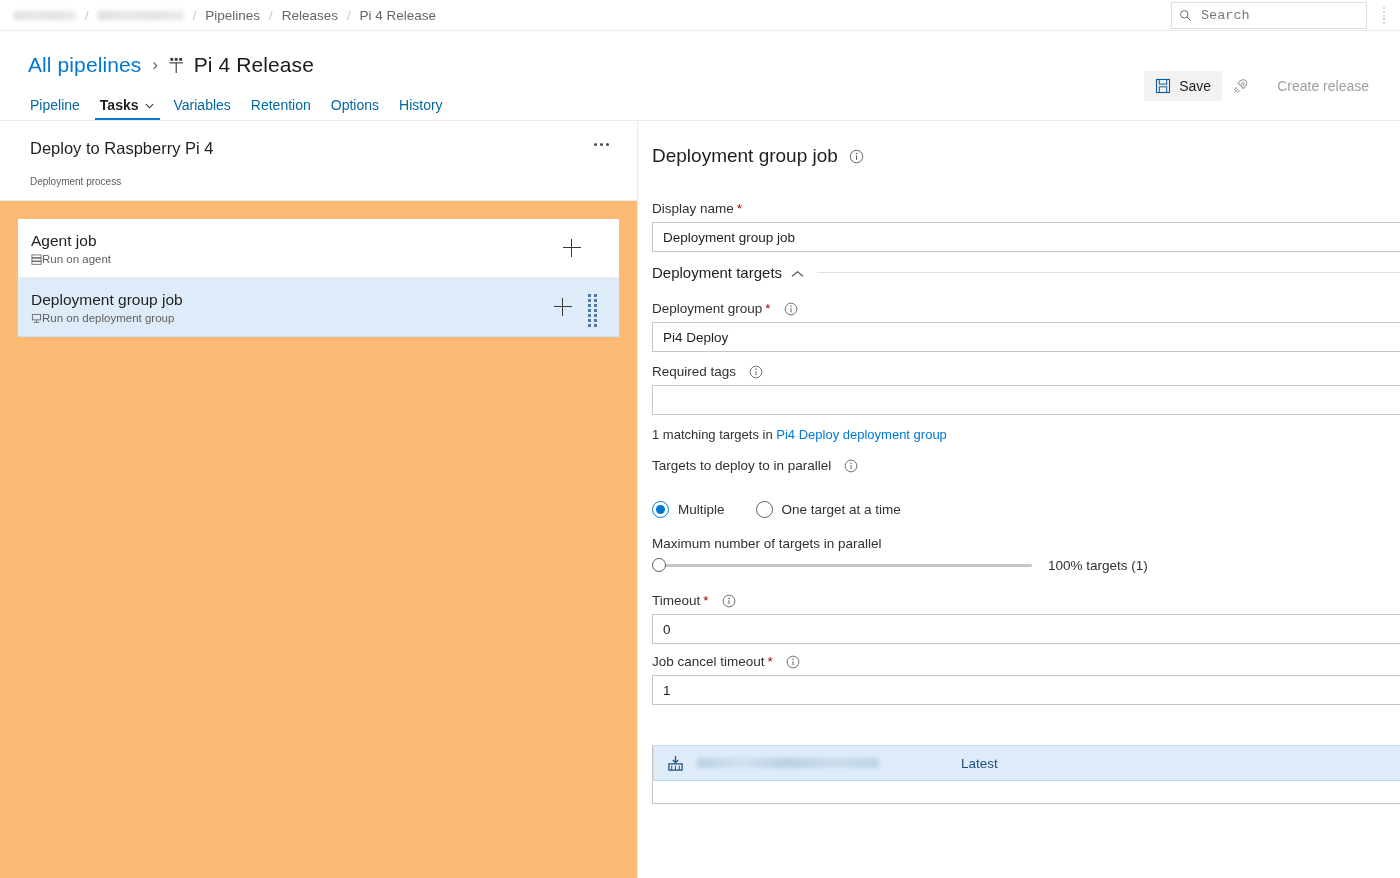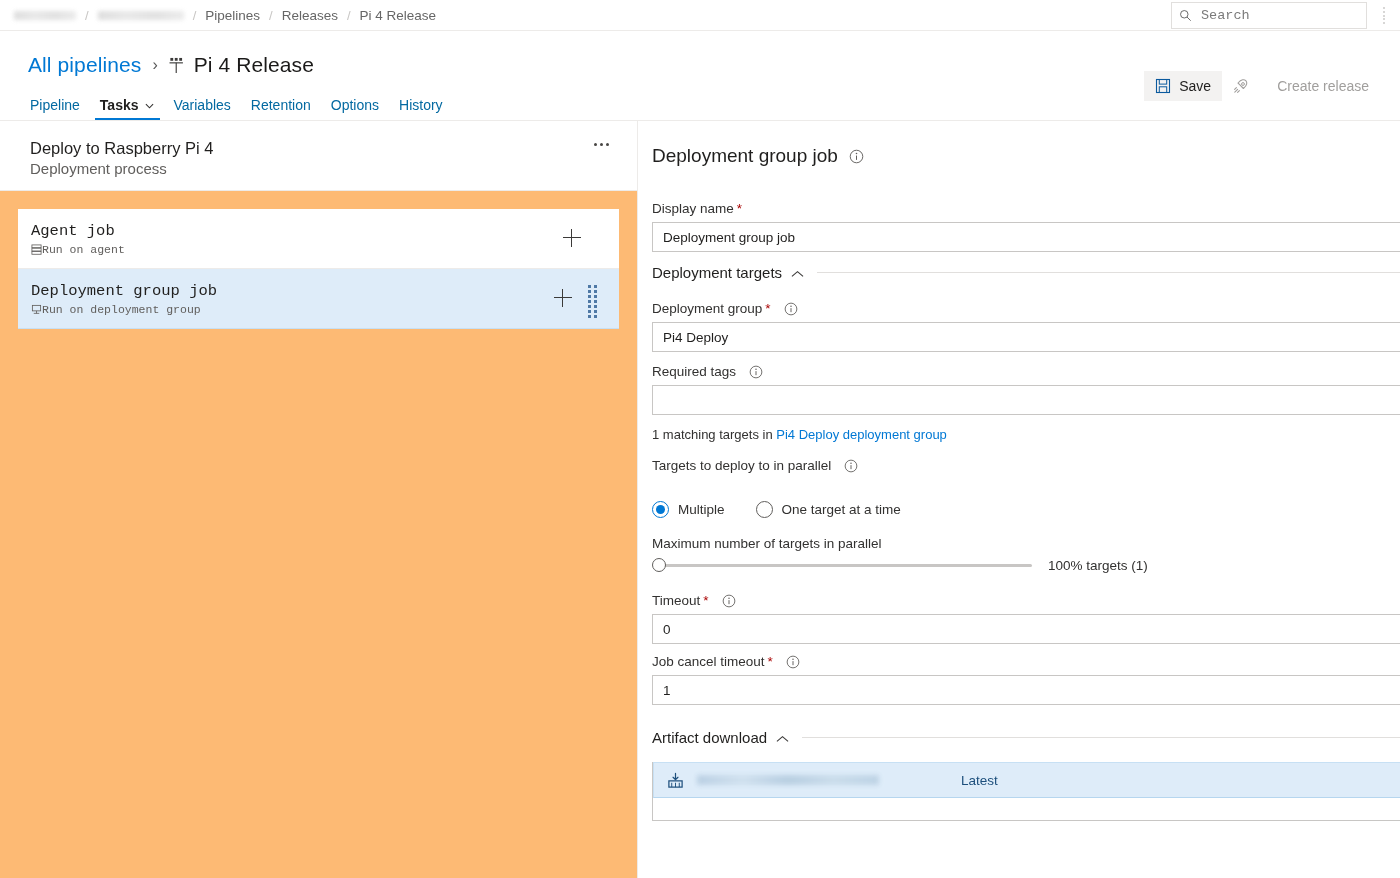--- a/index.html
+++ b/index.html
@@ -99,28 +99,28 @@
     width:638px; border-right:1px solid #edebe9; background:#fdba74; position:relative;
   }
   .right { flex:1; position:relative; background:#fff; overflow:hidden; }
 
   
   .proc {
     position:relative; padding:18px 0 13px 30px;
     border-bottom:1px solid #edebe9; background:#fff;
   }
   .proc .nm { font-size:16.5px; color:#201f1e; font-weight:400; }
-  .proc .sub { font-size:15px; color:#605e5c; margin-top:2px; }
+  .proc .sub { font-size:10px; color:#605e5c; margin-top:18px; }
   .proc .dots {
     position:absolute; right:28px; top:22px;
     display:flex; gap:3px; align-items:center; cursor:pointer;
   }
   .proc .dots i { width:3px; height:3px; border-radius:50%; background:#484644; display:block; }
 
-  .joblist { padding-top:18px;font-family:Liberation Mono, monospace; }
+  .joblist { padding-top:18px; }
   .job {
     position:relative; margin:0 18px 0 18px;
     padding:13px 0 12px 13px; background:#fff;
     border-bottom:1px solid #edebe9; cursor:pointer;
   }
   .job.sel { background:#deecf9; border-bottom:1px solid #c7e0f4; }
   .job .nm { font-size:15.5px; color:#201f1e; font-weight:400; }
   .job .sub {
     font-size:11.5px; color:#605e5c; margin-top:3px;
     display:flex; align-items:center; 
@@ -519,29 +519,20 @@
             </svg>
           </span>
         </div>
         <div class="txt">
           <span>1</span>
         </div>
       </div>
 
       <div class="gap24"></div>
 
-      <div class="section">
-        <span class="stitle">Artifact download</span>
-        <span class="chevup">
-          <svg width="13" height="8" viewBox="0 0 14 8">
-              <path d="M1 6.5l6-5 6 5" fill="none" stroke="#3b3a39" stroke-width="1.2"></path>
-            </svg>
-        </span>
-        <span class="rule"></span>
-      </div>
 
       <div class="gap16"></div>
 
       <div class="artifactbox">
         <div class="artrow">
           <svg width="17" height="17" viewBox="0 0 18 18">
             <path d="M9 1.5v6.2M6.4 5.6 9 8.2l2.6-2.6" fill="none" stroke="#1d4f7c" stroke-width="1.3" stroke-linecap="round"></path>
             <rect x="2" y="9.4" width="14" height="6.6" fill="none" stroke="#1d4f7c" stroke-width="1.3"></rect>
             <line x1="5" y1="11.4" x2="5" y2="16" stroke="#1d4f7c" stroke-width="1"></line>
             <line x1="9" y1="11.4" x2="9" y2="16" stroke="#1d4f7c" stroke-width="1"></line>

